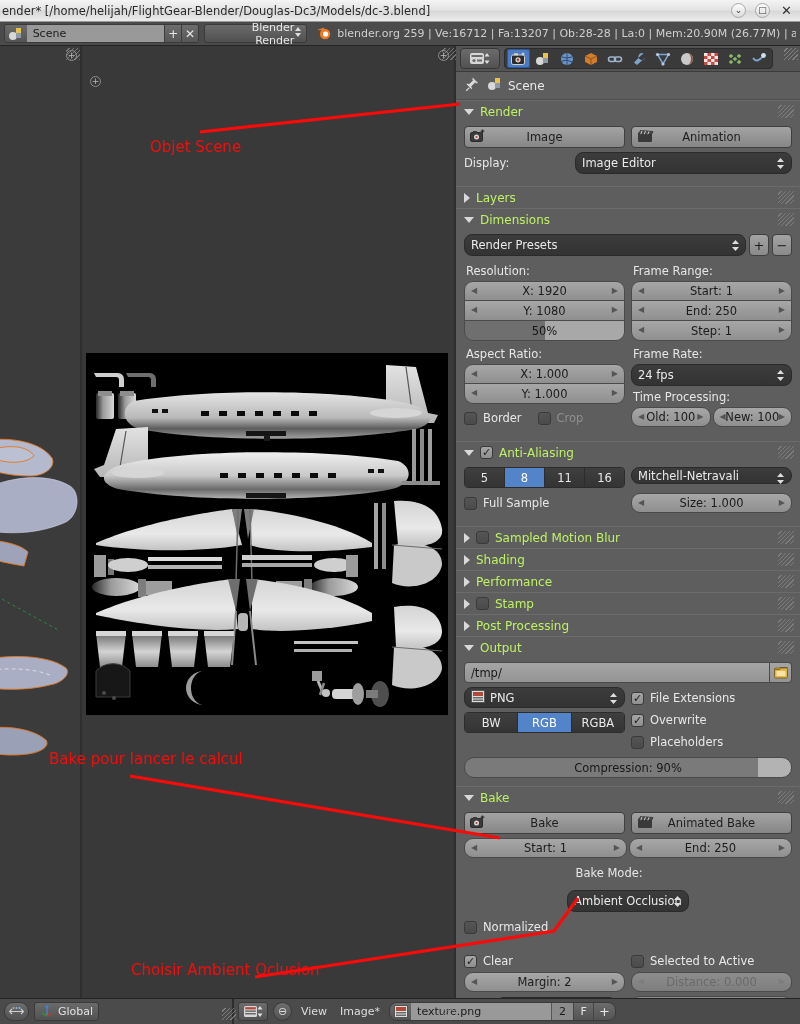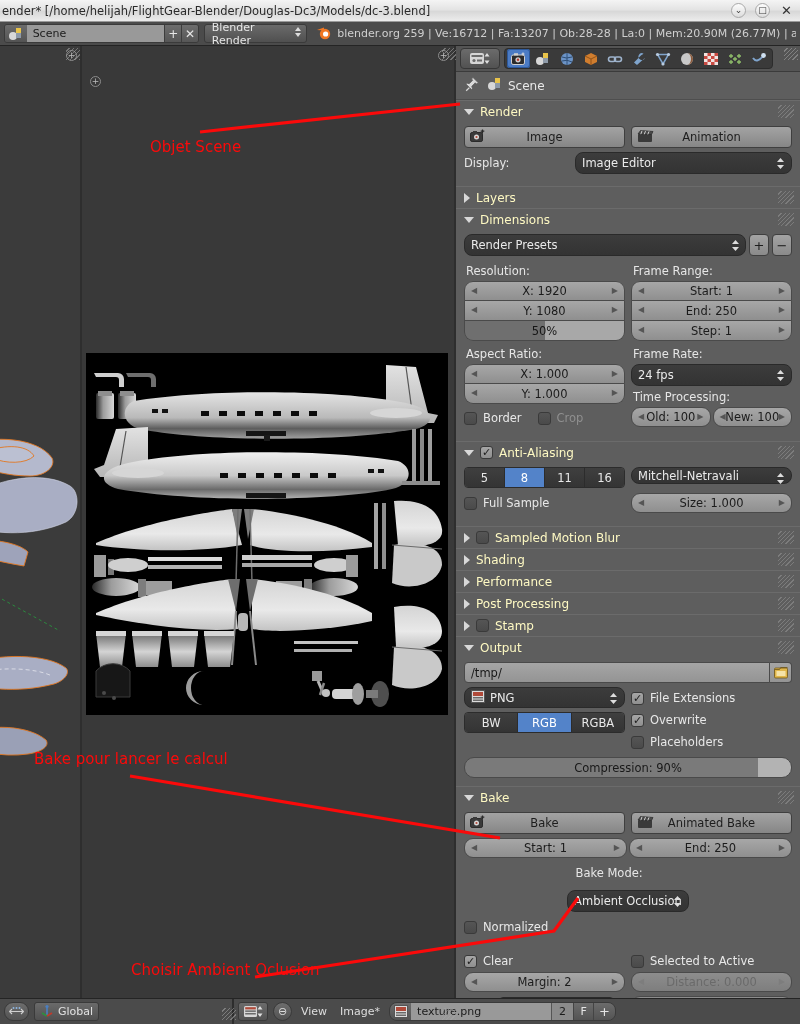--- a/index.html
+++ b/index.html
@@ -52,20 +52,21 @@
   .sq-btn{
     width:17px;height:19px;background:linear-gradient(to bottom,#6f6f6f,#555);
     border-left:1px solid #3d3d3d;display:flex;align-items:center;justify-content:center;
     color:#e8e8e8;font-size:12px;
   }
   .engine-select{
     width:105px;height:19px;border-radius:3px;border:1px solid #3a3a3a;
     background:linear-gradient(to bottom,#6a6a6a,#505050);
     display:flex;align-items:center;padding:0 4px 0 7px;color:#e6e6e6;font-size:11px;
     justify-content:space-between;
+    text-align:right;
   }
   .stats{ color:#cfcfcf; font-size:11px; white-space:nowrap; overflow:hidden;
     display:flex; align-items:center; gap:5px; margin-left:4px;}
 
   
   .left-col{
     position:absolute; left:0; top:46px; width:454px; height:952px;
     background:#2e2e2e;
   }
   
@@ -159,21 +160,21 @@
     height:28px; display:flex; align-items:center; gap:6px; padding:0 8px;
     border-bottom:1px solid #4e4e4e;
   }
   .breadcrumb .label{ font-size:12px; color:#e9e9e9; }
 
   
   .panel-head{
     height:22px; display:flex; align-items:center; gap:6px; padding:0 8px;
     border-top:1px solid #6b6b6b; position:relative;
   }
-  .panel-head .ttl{ font-size:12px; color:#fef9c3; }
+  .panel-head .ttl{ font-size:12px; color:#bef264; }
   .tri{ width:0;height:0; }
   .tri.down{ border-left:5px solid transparent; border-right:5px solid transparent; border-top:6px solid #d8d8d8;}
   .tri.right{ border-top:5px solid transparent; border-bottom:5px solid transparent; border-left:6px solid #d8d8d8;}
   .grip{
     position:absolute; right:6px; top:4px; width:16px; height:13px; opacity:.5;
     background:repeating-linear-gradient(135deg,transparent 0 2px,#9a9a9a 2px 3px);
   }
   .panel-body{ padding:4px 8px 8px 8px; }
 
   
@@ -858,27 +859,27 @@
         <span class="ttl">Shading</span>
         <span class="grip"></span>
       </div>
       <div class="panel-head">
         <span class="tri right"></span>
         <span class="ttl">Performance</span>
         <span class="grip"></span>
       </div>
       <div class="panel-head">
         <span class="tri right"></span>
-        <span class="ttl">Post Processing</span>
+        <span class="chk"></span>
+        <span class="ttl">Stamp</span>
         <span class="grip"></span>
       </div>
       <div class="panel-head">
         <span class="tri right"></span>
-        <span class="chk"></span>
-        <span class="ttl">Stamp</span>
+        <span class="ttl">Post Processing</span>
         <span class="grip"></span>
       </div>
 
       <div class="panel-head">
         <span class="tri down"></span>
         <span class="ttl">Output</span>
         <span class="grip"></span>
       </div>
       <div class="panel-body">
         <div class="pathrow">
@@ -1105,16 +1106,16 @@
   <div class="corner-grip" style="left:442px; top:1008px;"></div>
   <div class="corner-grip" style="left:222px; top:1008px;"></div>
 
   <svg class="overlay">
     <line x1="200" y1="132" x2="460" y2="104" stroke="#fb0a0a" stroke-width="3.2"></line>
     <line x1="130" y1="776" x2="500" y2="838" stroke="#fb0a0a" stroke-width="3.2"></line>
     <polyline points="255,977 554,931 578,898" stroke="#fb0a0a" stroke-width="3.2" fill="none"></polyline>
   </svg>
 
   <div class="anno" id="anno0" style="left: 150px; top: 138px;">Objet Scene</div>
-  <div class="anno" id="anno1" style="left: 34px; top: 750px;">Bake pour lancer le calcul</div>
+  <div class="anno" id="anno1" style="left: 49px; top: 750px;">Bake pour lancer le calcul</div>
   <div class="anno" id="anno2" style="left: 131px; top: 961px;">Choisir Ambient Oclusion</div>
 
 </div>
 
 </body></html>

